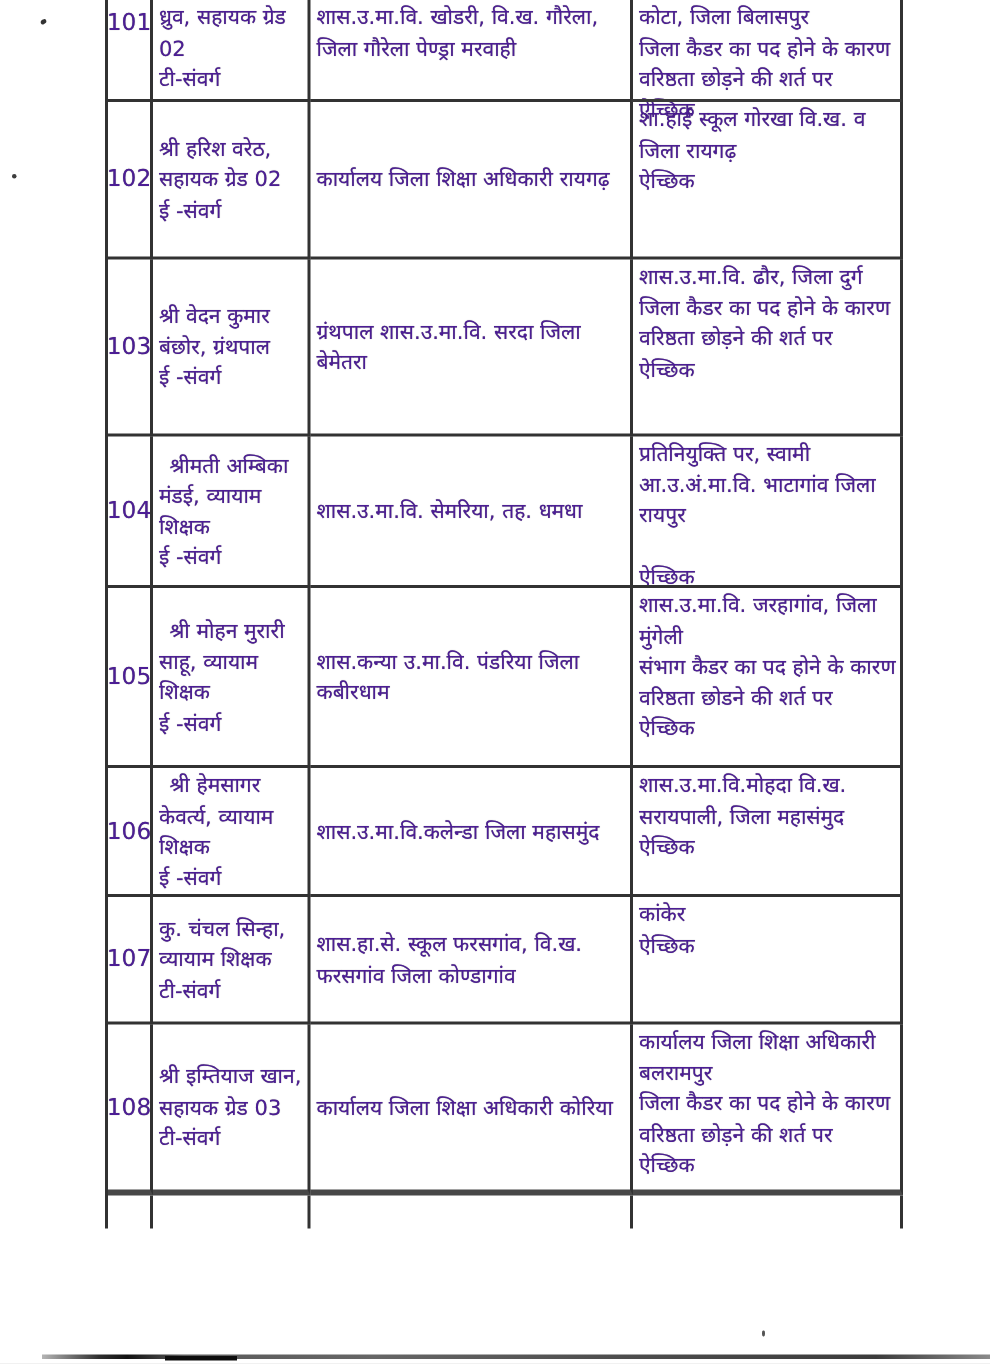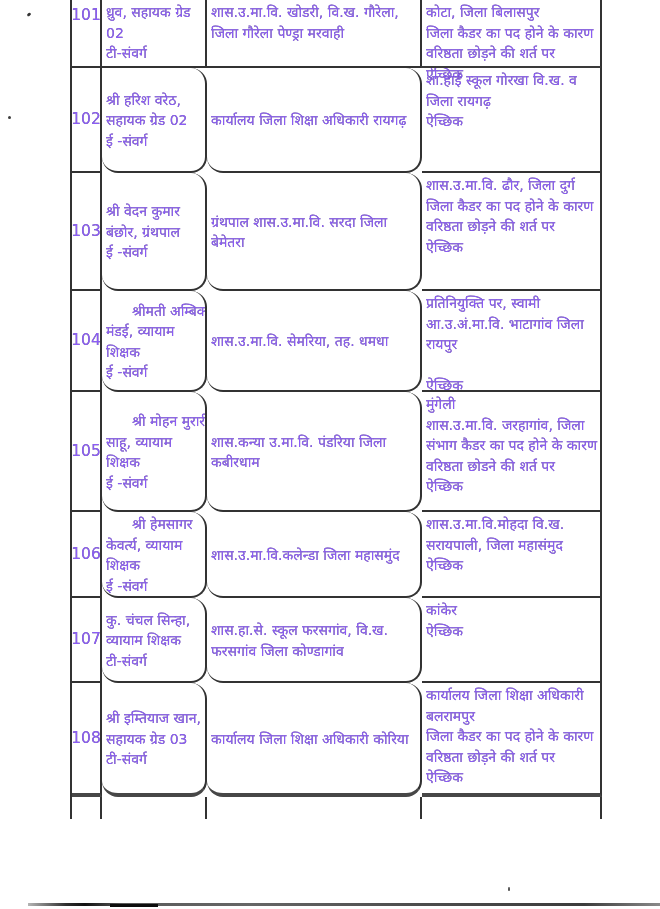--- a/index.html
+++ b/index.html
@@ -1,18 +1,18 @@
 <!DOCTYPE html>
 <html><head>
 <meta charset="utf-8">
 <style>
   html,body { margin:0; padding:0; background:#e8e8e8; }
   .page {
     position:relative; width:660px; height:909px; background:#ffffff;
-    font-family:"DejaVu Sans", sans-serif; color:#8b5cf6; overflow:hidden;
+    font-family:"DejaVu Sans", sans-serif; color:#4c1d95; overflow:hidden;
   }
   .tbl {
     position:absolute; left:70px; top:0; width:530px; height:819px;
     display:grid;
     grid-template-columns:30px 105px 215px 180px;
     grid-template-rows:68px 105px 118px 101px 120px 86px 85px 114px 22px;
     border-left:2px solid #323232;
     box-sizing:border-box;
   }
   .row { display:contents; }
@@ -21,24 +21,24 @@
     border-right:2px solid #323232;
     border-bottom:2px solid #323232;
     display:flex; flex-direction:column;
     padding:2px 2px 0 4px;
     overflow:hidden;
     font-size:14px; line-height:20.5px;
     text-shadow:0 0 0.5px rgba(0,0,0,0.55);
   }
   .sn { align-items:center; justify-content:center; font-size:15.5px; padding:0; }
   .sn-top { justify-content:flex-start; padding-top:5px; }
-  .vc { justify-content:center;border-radius:16px; }
+  .vc { justify-content:center; }
   .vt { justify-content:flex-start; }
   .ln { white-space:nowrap; min-height:20.5px; }
-  .ind { text-indent:7px;margin-left:19px; }
+  .ind { text-indent:7px; }
   .ovf { overflow:visible; position:relative; }
   .ovf::after { content:""; position:absolute; left:-1px; right:-1px; bottom:-2px; height:2px; background:#3a3a3a; z-index:2; }
   .thick { border-bottom-width:4px; border-bottom-color:#474747; }
   .nb { border-bottom:none; }
   .speck { position:absolute; background:#333; }
   .speck-1 { left:27px; top:13px; width:4px; height:3px; border-radius:60% 40% 55% 45%; transform:rotate(-28deg); }
   .speck-2 { left:8px; top:116px; width:3px; height:3px; border-radius:50%; background:#3d3d3d; }
   .speck-3 { left:508px; top:887px; width:2px; height:4px; border-radius:40%; background:#555; }
   .streak {
     position:absolute; left:28px; top:903px; width:632px; height:3px;
@@ -138,22 +138,22 @@
         <div class="ln ind">श्री मोहन मुरारी</div>
         <div class="ln">साहू, व्यायाम</div>
         <div class="ln">शिक्षक</div>
         <div class="ln">ई -संवर्ग</div>
       </div>
       <div class="cell vc">
         <div class="ln">शास.कन्या उ.मा.वि. पंडरिया जिला</div>
         <div class="ln">कबीरधाम</div>
       </div>
       <div class="cell vt">
+        <div class="ln">शास.उ.मा.वि. जरहागांव, जिला</div>
         <div class="ln">मुंगेली</div>
-        <div class="ln">शास.उ.मा.वि. जरहागांव, जिला</div>
         <div class="ln">संभाग कैडर का पद होने के कारण</div>
         <div class="ln">वरिष्ठता छोडने की शर्त पर</div>
         <div class="ln">ऐच्छिक</div>
       </div>
     </div>
 
     <div class="row">
       <div class="cell sn">106</div>
       <div class="cell vc">
         <div class="ln ind">श्री हेमसागर</div>

